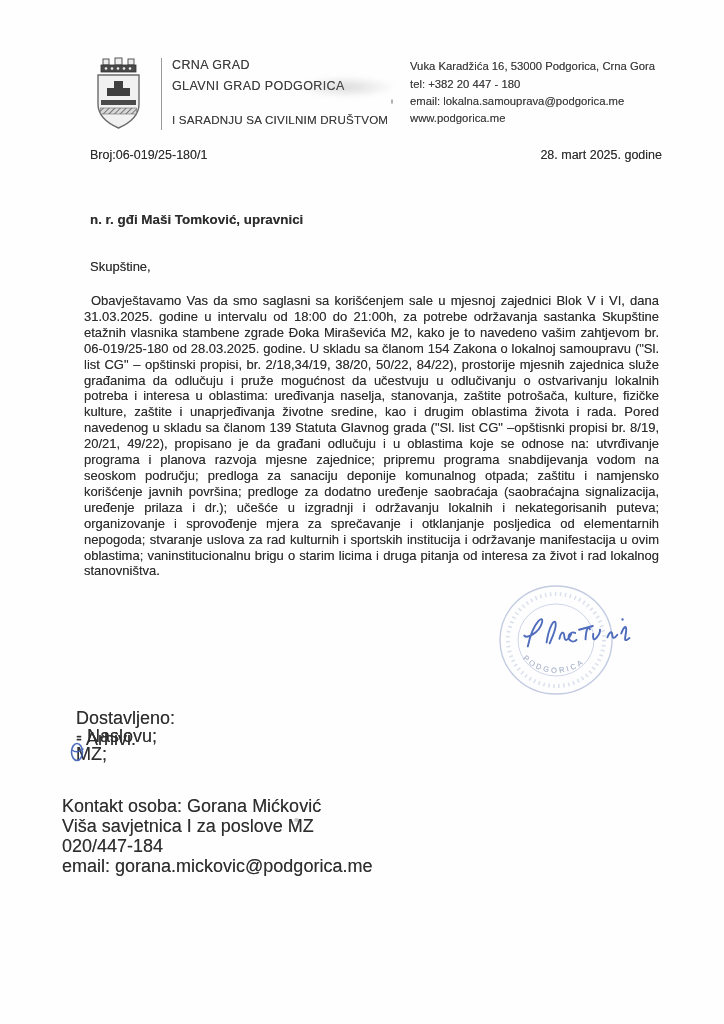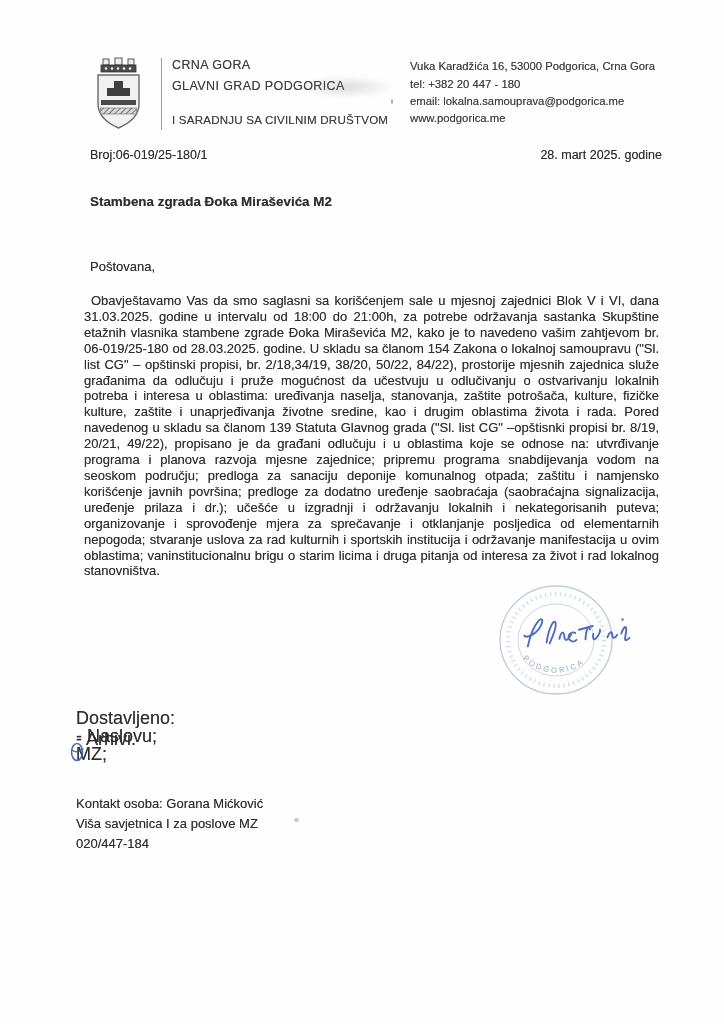--- a/index.html
+++ b/index.html
@@ -52,21 +52,21 @@
   .signature{left:515px;top:606px;width:118px;height:48px;z-index:4;transform:rotate(-3deg);}
 
   .dist-line{left:76px;font-size:18px;white-space:nowrap;}
   .dist-0{top:708px;}
   .dist-1{top:726px;}
   .dist-2{top:744px;}
   .dist-3{top:729px;}
   .dist-mark{position:absolute;left:-7px;top:-3px;width:16px;height:22px;}
   .dist-2 .txt{}
 
-  .kontakt-line{left:76px;font-size:13px;white-space:nowrap;}
+  .kontakt-line{left:62px;font-size:18px;white-space:nowrap;}
   .k-1{top:796px;}
   .k-2{top:816px;}
   .k-3{top:836px;}
   .k-4{top:856px;}
 
   .smudge{
     left:296px;top:76px;width:100px;height:22px;
     background:radial-gradient(ellipse at center, rgba(130,130,130,0.28), rgba(130,130,130,0) 70%);
     filter:blur(2px);
   }
@@ -101,38 +101,38 @@
 
     <rect x="26" y="26" width="9" height="7" fill="#3f3f3f"></rect>
     <rect x="19" y="33" width="23" height="8" fill="#3f3f3f"></rect>
 
     <rect x="13" y="45" width="35" height="5" fill="#4a4a4a"></rect>
     <rect x="12.5" y="53" width="36" height="6" fill="url(#hatch)" stroke="#6a6a6a" stroke-width="0.6"></rect>
   </svg>
 
   <div class="abs lh-divider"></div>
 
-  <div class="abs org-line org-l1">CRNA GORA</div>
+  <div class="abs org-line org-l1">CRNA GRAD</div>
   <div class="abs org-line org-l2">GLAVNI GRAD PODGORICA</div>
   <div class="abs org-line org-l4">I SARADNJU SA CIVILNIM DRUŠTVOM</div>
 
   <div class="abs contact-top ct-1">Vuka Karadžića 16, 53000 Podgorica, Crna Gora</div>
   <div class="abs contact-top ct-2">tel: +382 20 447 - 180</div>
   <div class="abs contact-top ct-3">email: lokalna.samouprava@podgorica.me</div>
   <div class="abs contact-top ct-4">www.podgorica.me</div>
 
   <div class="abs smudge"></div>
   <div class="abs speck sp1"></div>
 
   <div class="abs ref-number">Broj:06-019/25-180/1</div>
   <div class="abs ref-date">28. mart 2025. godine</div>
 
-  <div class="abs recipient-line rcp-1">Stambena zgrada Đoka Miraševića M2</div>
+  <div class="abs recipient-line rcp-2">n. r. gđi Maši Tomković, upravnici</div>
 
-  <div class="abs salutation">Poštovana,</div>
+  <div class="abs salutation">Skupštine,</div>
 
   <div class="abs body-text">Obavještavamo Vas da smo saglasni sa korišćenjem sale u mjesnoj zajednici Blok V i VI, dana 31.03.2025. godine u intervalu od 18:00 do 21:00h, za potrebe održavanja sastanka Skupštine etažnih vlasnika stambene zgrade Đoka Miraševića M2, kako je to navedeno vašim zahtjevom br. 06-019/25-180 od 28.03.2025. godine. U skladu sa članom 154 Zakona o lokalnoj samoupravu ("Sl. list CG" – opštinski propisi, br. 2/18,34/19, 38/20, 50/22, 84/22), prostorije mjesnih zajednica služe građanima da odlučuju i pruže mogućnost da učestvuju u odlučivanju o ostvarivanju lokalnih potreba i interesa u oblastima: uređivanja naselja, stanovanja, zaštite potrošača, kulture, fizičke kulture, zaštite i unaprjeđivanja životne sredine, kao i drugim oblastima života i rada. Pored navedenog u skladu sa članom 139 Statuta Glavnog grada ("Sl. list CG" –opštisnki propisi br. 8/19, 20/21, 49/22), propisano je da građani odlučuju i u oblastima koje se odnose na: utvrđivanje programa i planova razvoja mjesne zajednice; pripremu programa snabdijevanja vodom na seoskom području; predloga za sanaciju deponije komunalnog otpada; zaštitu i namjensko korišćenje javnih površina; predloge za dodatno uređenje saobraćaja (saobraćajna signalizacija, uređenje prilaza i dr.); učešće u izgradnji i održavanju lokalnih i nekategorisanih puteva; organizovanje i sprovođenje mjera za sprečavanje i otklanjanje posljedica od elementarnih nepogoda; stvaranje uslova za rad kulturnih i sportskih institucija i održavanje manifestacija u ovim oblastima; vaninstitucionalnu brigu o starim licima i druga pitanja od interesa za život i rad lokalnog stanovništva.</div>
 
   <svg class="abs stamp" viewBox="0 0 124 118">
     <ellipse cx="62" cy="58" rx="56" ry="54" fill="none" stroke="#7388bb" stroke-width="1.4" opacity="0.5"></ellipse>
     <ellipse cx="62" cy="58" rx="48" ry="46" fill="none" stroke="#7388bb" stroke-width="4" stroke-dasharray="1.5 3.5" opacity="0.30"></ellipse>
     <ellipse cx="62" cy="58" rx="38" ry="36" fill="none" stroke="#7388bb" stroke-width="1" opacity="0.40"></ellipse>
     <path id="stamp-bottom-arc" d="M24 70 A44 42 0 0 0 100 70" fill="none"></path>
     <text font-size="7.5" fill="#7388bb" opacity="0.65" letter-spacing="2.5" font-family="Liberation Sans, sans-serif">
       <textPath href="#stamp-bottom-arc" startOffset="8">PODGORICA</textPath>
@@ -164,15 +164,16 @@
         <path d="M3 9 Q8 13 14 8"></path>
       </g>
     </svg>
     <span class="txt">MZ;</span>
   </div>
   <div class="abs dist-line dist-3">- Arhivi.</div>
 
   <div class="abs kontakt-line k-1">Kontakt osoba: Gorana Mićković</div>
   <div class="abs kontakt-line k-2">Viša savjetnica I za poslove MZ</div>
   <div class="abs kontakt-line k-3">020/447-184</div>
+  <div class="abs kontakt-line k-4">email: gorana.mickovic@podgorica.me</div>
 
   <div class="abs speck sp2"></div>
 </div>
 
 </body></html>

